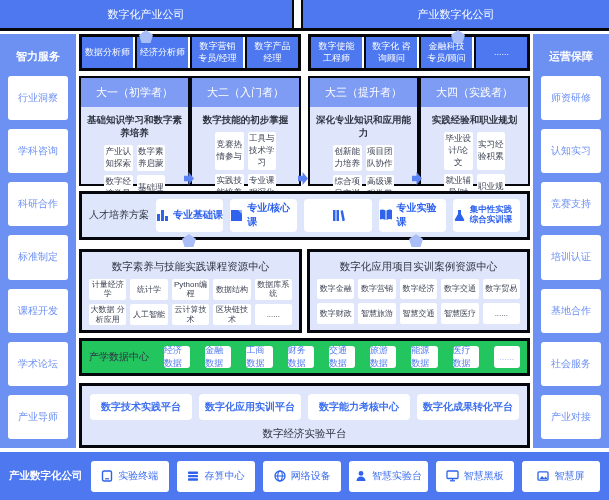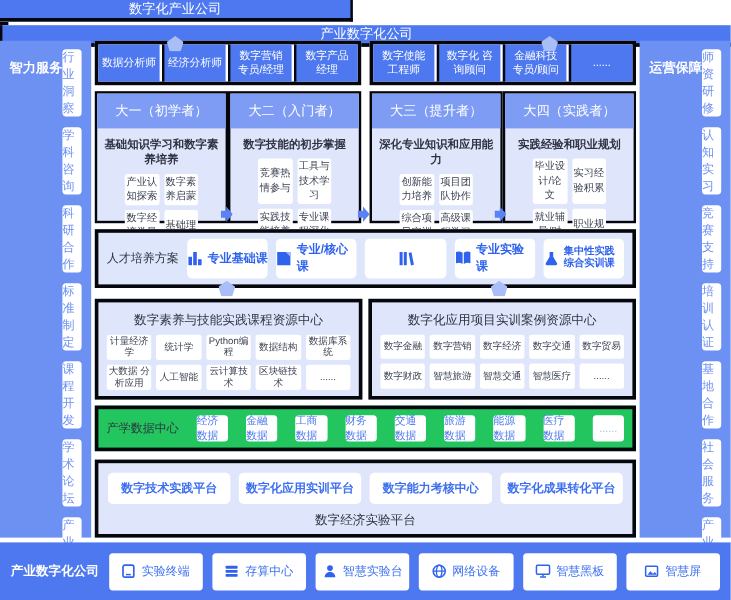--- a/index.html
+++ b/index.html
@@ -6,35 +6,35 @@
   html, body { width: 609px; height: 500px; }
   body {
     font-family: "Liberation Sans", "DejaVu Sans", sans-serif;
     background: #ffffff;
     position: relative;
     overflow: hidden;
   }
   .page { position: absolute; inset: 0; }
 
   
-  .banners { position: absolute; top: 0; left: 0; right: 0; height: 31px; display: flex; flex-direction: column; }
+  .banners { position: absolute; top: 0; left: 0; right: 0; height: 31px; display: flex; }
   .banner {
     background: #4d78f0; color: #fff; font-size: 11px;
     display: flex; align-items: center; justify-content: center;
     border-bottom: 3px solid #06070d;
   }
   .banner-left  { width: 294px; border-right: 2px solid #06070d; }
   .banner-gap   { width: 7px; background: #fff; border-bottom: 3px solid #06070d; }
   .banner-right { flex: 1; border-left: 2px solid #06070d; }
 
   
   .main { position: absolute; top: 34px; left: 0; right: 0; height: 414px; display: flex; gap: 3px; }
   .sidebar {
     width: 76px; background: #6d90f3; padding: 7px 8px 9px;
-    display: flex; flex-direction: row;
+    display: flex; flex-direction: column;
   }
   .sidebar-title { color: #fff; font-size: 11px; font-weight: bold; text-align: center; padding: 8px 0 12px; }
   .sidebar-items { flex: 1; display: flex; flex-direction: column; gap: 9px; }
   .side-card {
     flex: 1; background: #fff; border-radius: 3px; color: #6d90f3; font-size: 10px;
     display: flex; align-items: center; justify-content: center;
   }
 
   .center { flex: 1; position: relative; display: flex; flex-direction: column; }
 
@@ -377,35 +377,35 @@
             <rect x="1" y="1.5" width="10" height="2.4" rx="0.6" fill="#2f63ee"></rect>
             <rect x="1" y="4.9" width="10" height="2.4" rx="0.6" fill="#2f63ee"></rect>
             <rect x="1" y="8.3" width="10" height="2.4" rx="0.6" fill="#2f63ee"></rect>
           </svg>
       </span>
       <span>存算中心</span>
     </div>
     <div class="cloud-card">
       <span class="icon">
         <svg width="12" height="12" viewBox="0 0 12 12">
-            <circle cx="6" cy="3.4" r="2.4" fill="#2f63ee"></circle>
-            <path d="M1.5 11 a4.5 4.5 0 0 1 9 0 z" fill="#2f63ee"></path>
-          </svg>
-      </span>
-      <span>智慧实验台</span>
-    </div>
-    <div class="cloud-card">
-      <span class="icon">
-        <svg width="12" height="12" viewBox="0 0 12 12">
             <circle cx="6" cy="6" r="5" fill="none" stroke="#2f63ee" stroke-width="1.3"></circle>
             <ellipse cx="6" cy="6" rx="2.3" ry="5" fill="none" stroke="#2f63ee" stroke-width="1.1"></ellipse>
             <line x1="1" y1="6" x2="11" y2="6" stroke="#2f63ee" stroke-width="1.1"></line>
           </svg>
       </span>
       <span>网络设备</span>
+    </div>
+    <div class="cloud-card">
+      <span class="icon">
+        <svg width="12" height="12" viewBox="0 0 12 12">
+            <circle cx="6" cy="3.4" r="2.4" fill="#2f63ee"></circle>
+            <path d="M1.5 11 a4.5 4.5 0 0 1 9 0 z" fill="#2f63ee"></path>
+          </svg>
+      </span>
+      <span>智慧实验台</span>
     </div>
     <div class="cloud-card">
       <span class="icon">
         <svg width="13" height="12" viewBox="0 0 13 12">
             <rect x="1" y="1" width="11" height="7.5" rx="1" fill="none" stroke="#2f63ee" stroke-width="1.3"></rect>
             <line x1="6.5" y1="8.5" x2="6.5" y2="10.5" stroke="#2f63ee" stroke-width="1.3"></line>
             <line x1="4" y1="10.8" x2="9" y2="10.8" stroke="#2f63ee" stroke-width="1.3"></line>
           </svg>
       </span>
       <span>智慧黑板</span>

